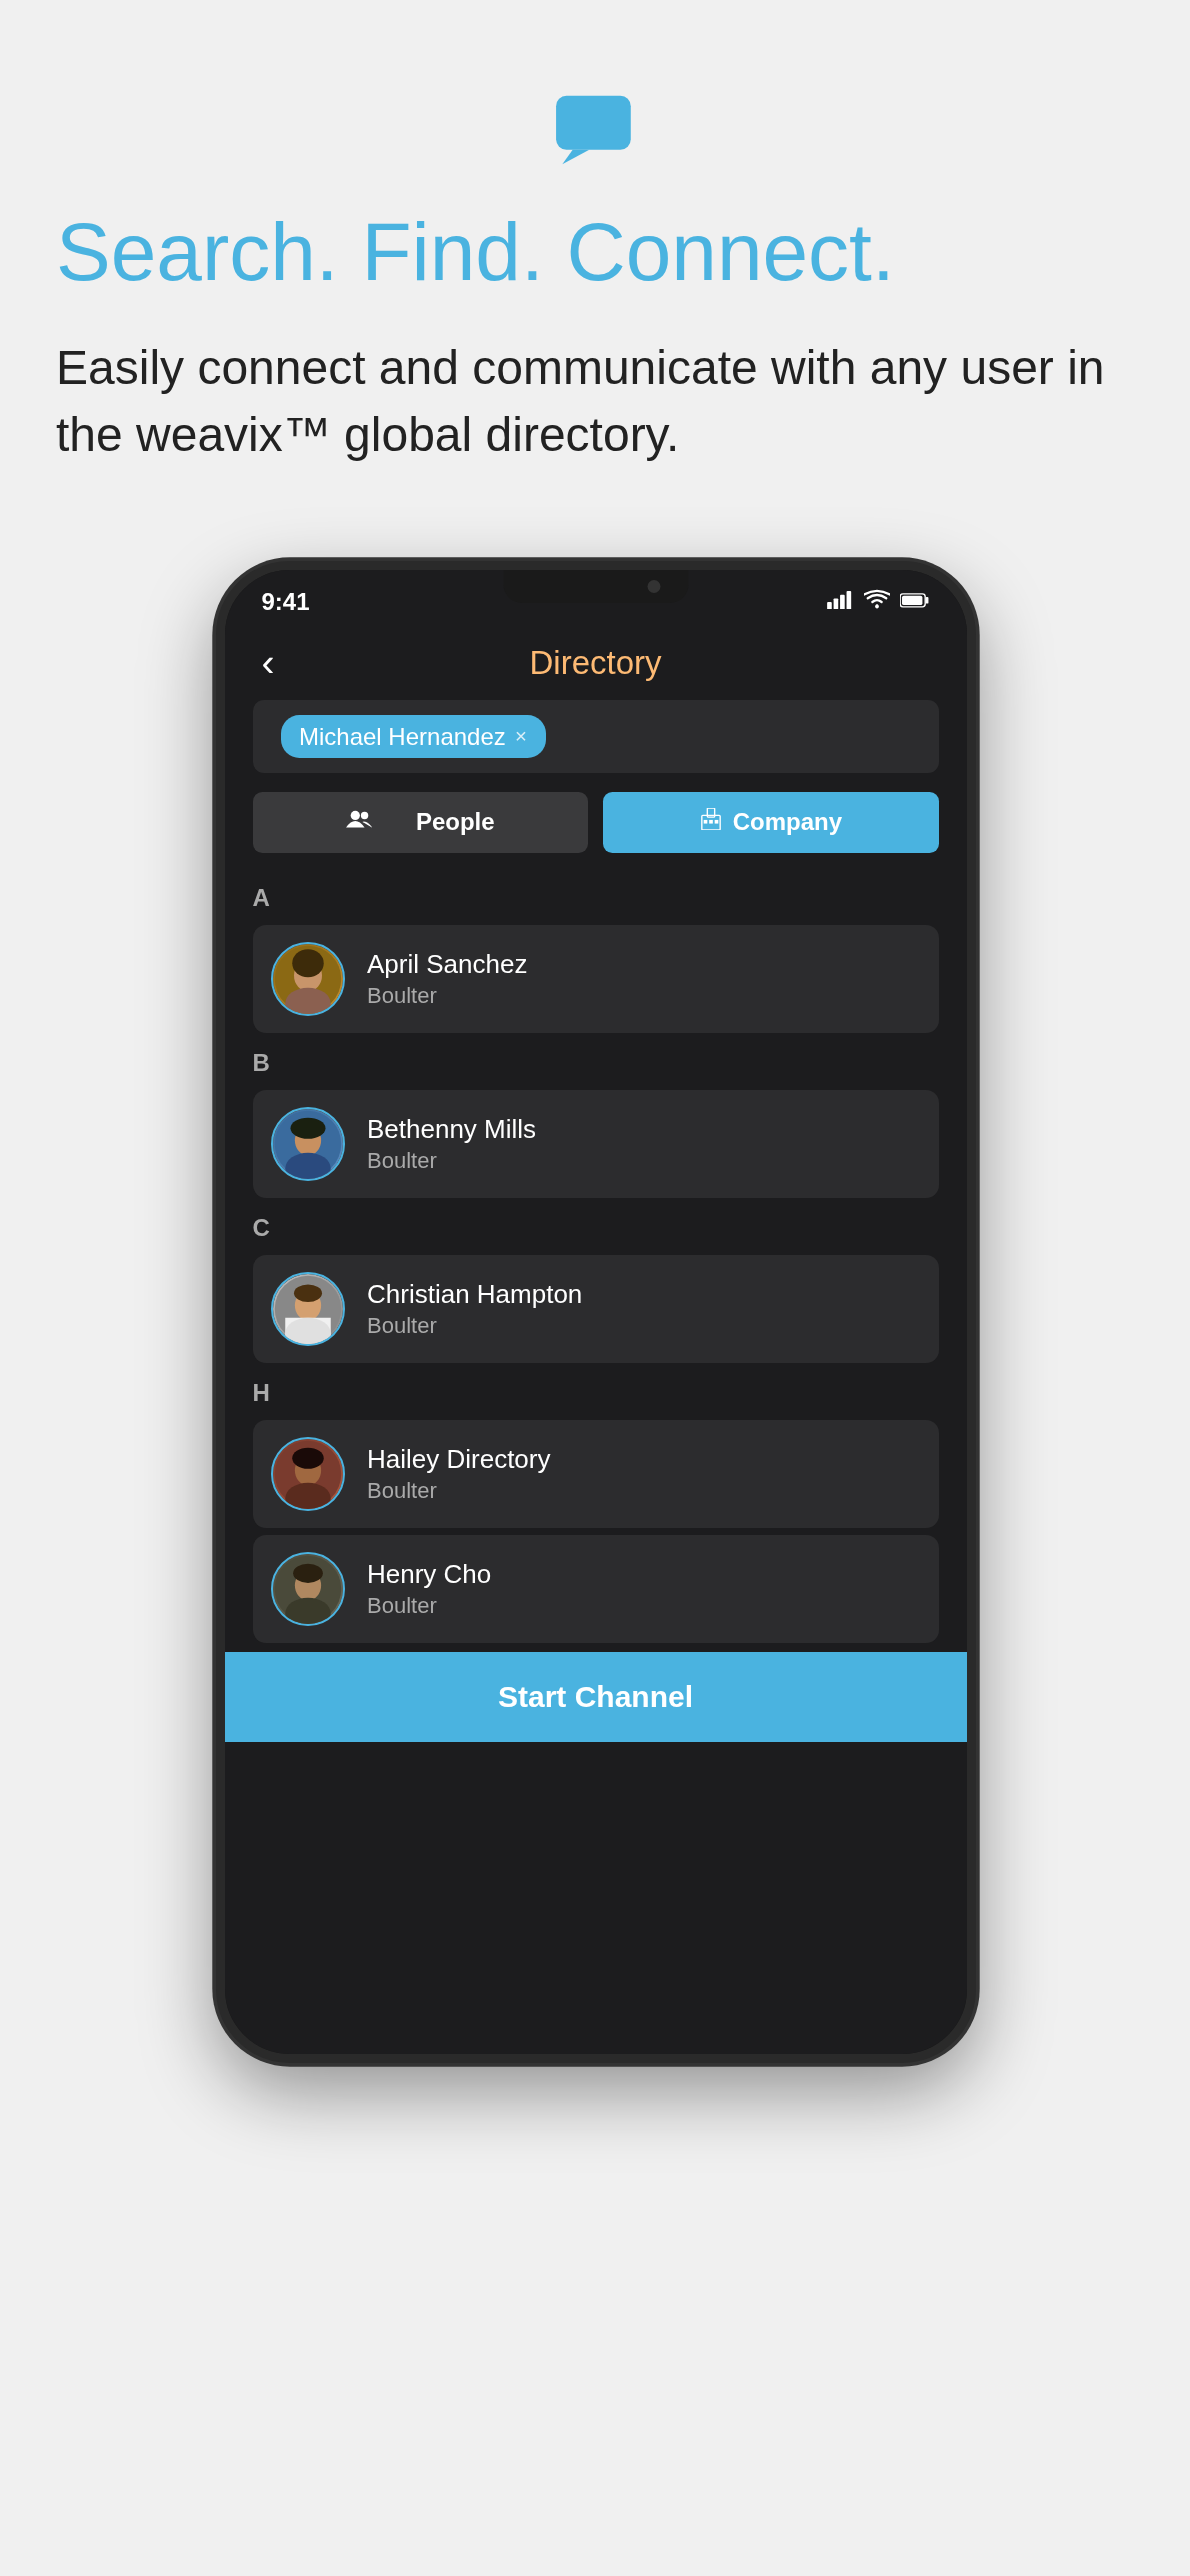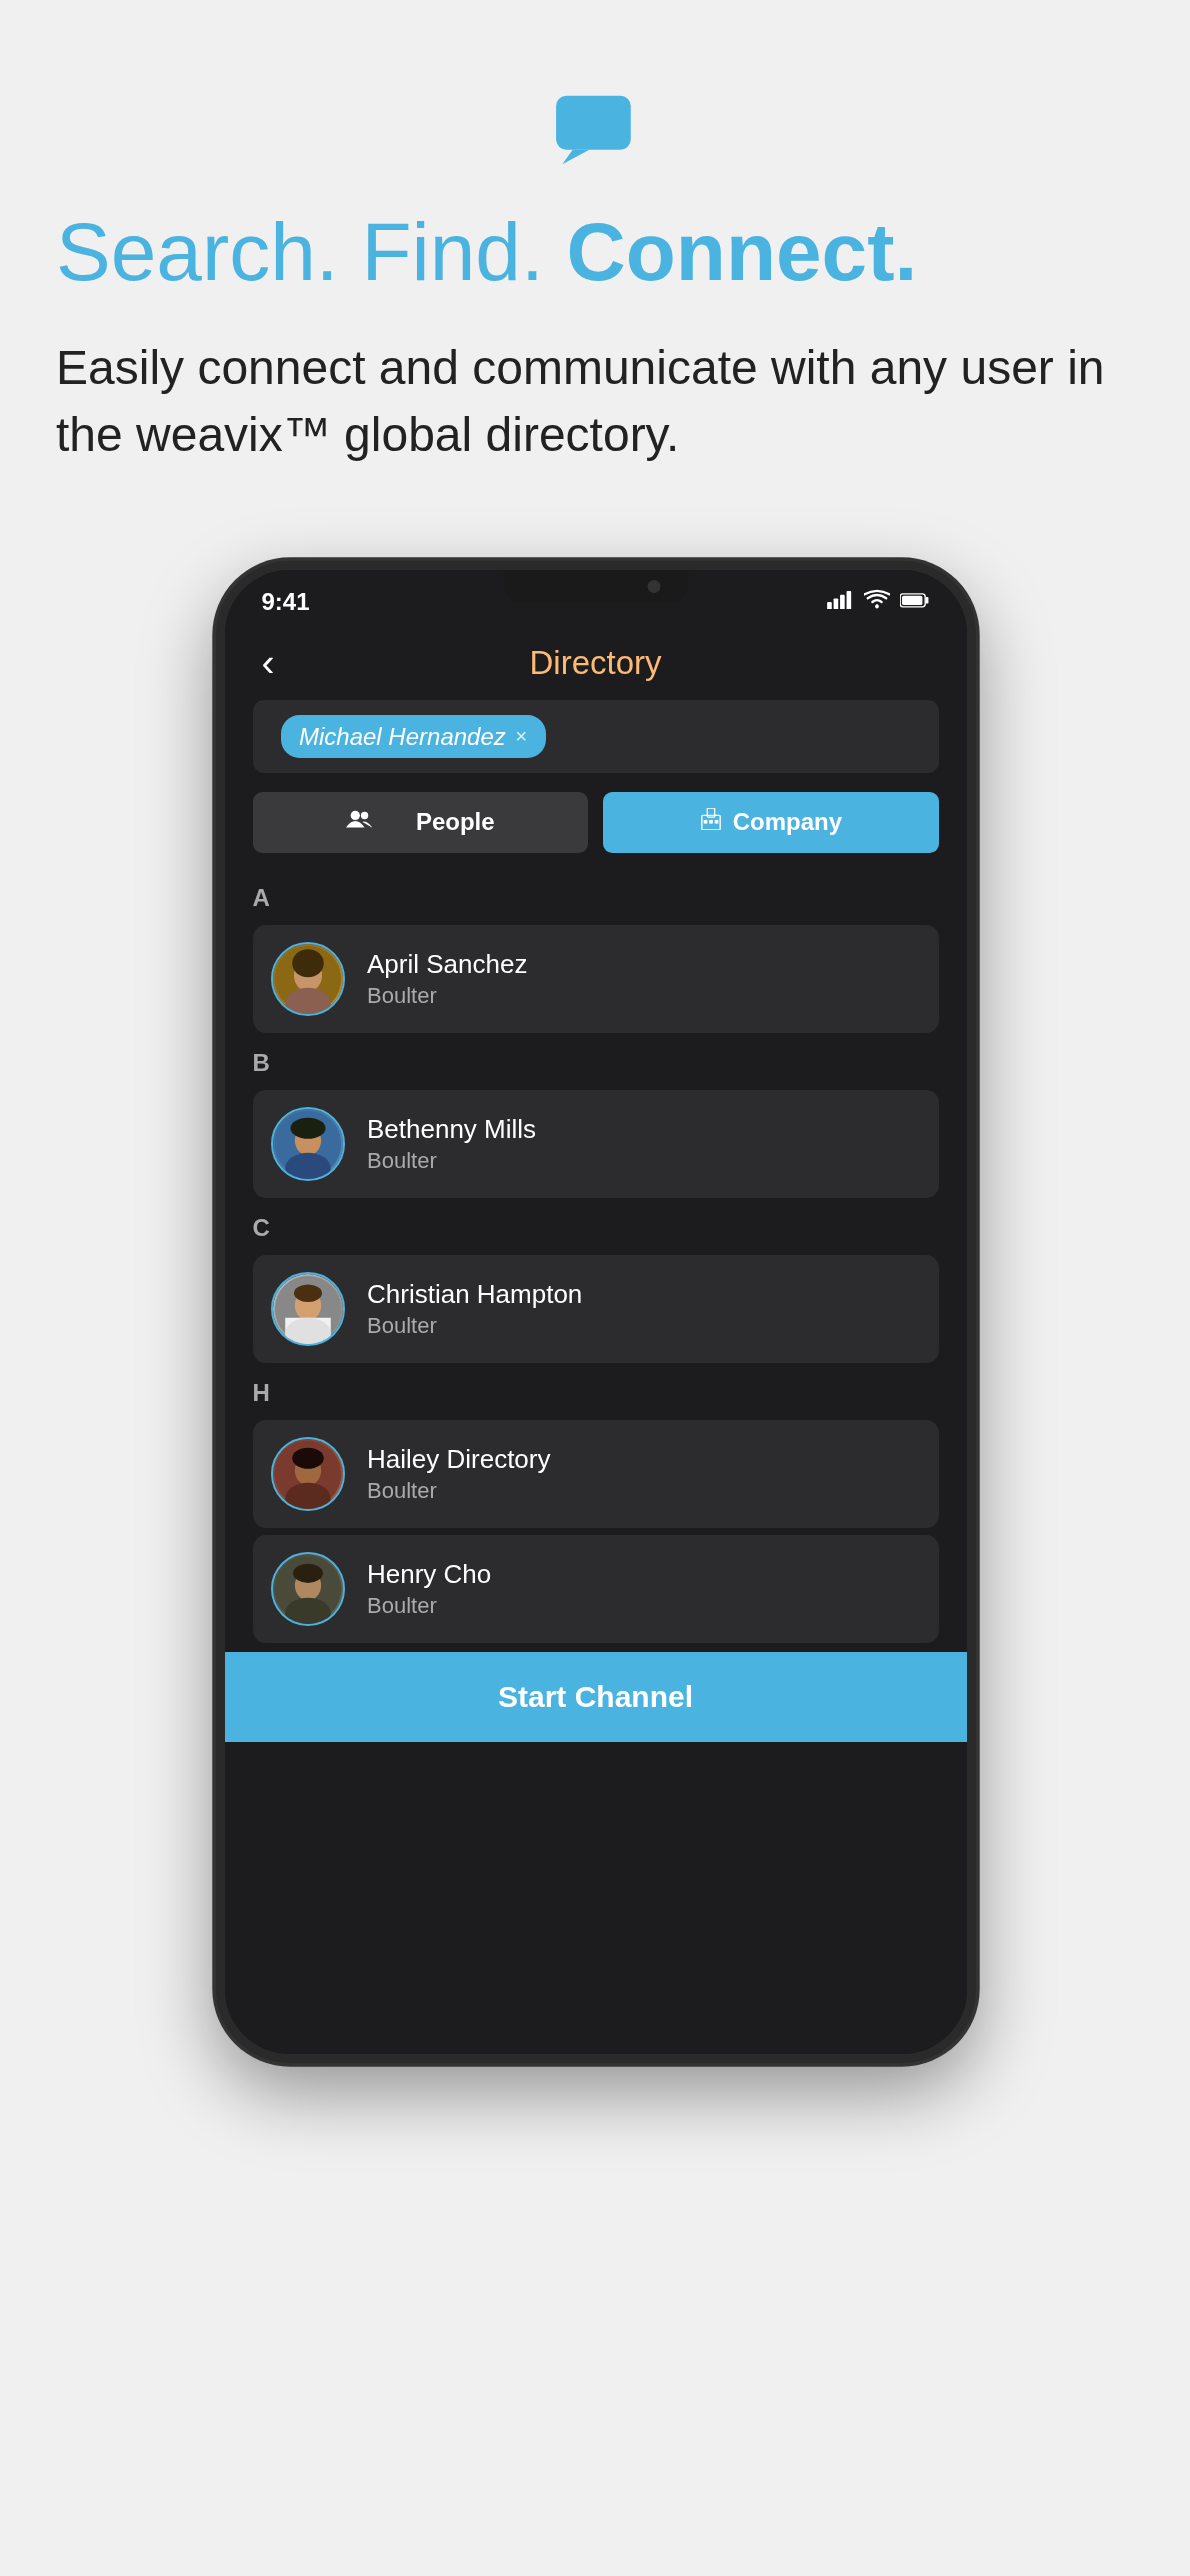--- a/index.html
+++ b/index.html
@@ -29,21 +29,21 @@
       font-size: 82px;
       font-weight: 400;
       color: #4ab3e0;
       line-height: 1.1;
       text-align: left;
       width: 100%;
       margin-bottom: 37px;
     }
 
     .headline strong {
-      font-weight: 700;
+      font-weight: 400;
     }
 
     .subtext {
       font-size: 48px;
       color: #222;
       line-height: 1.4;
       text-align: left;
       width: 100%;
       margin-bottom: 74px;
     }
@@ -170,21 +170,20 @@
       font-weight: 400;
     }
 
     
     .search-area {
       padding: 15px 28px;
       background: #2c2c2e;
       margin: 0 28px 18.5px;
       border-radius: 11px;
       display: flex;
-      font-style: italic;
     }
 
     .search-chip {
       background: #4ab3e0;
       color: #fff;
       padding: 7.4px 18.5px;
       border-radius: 18.5px;
       font-size: 24px;
       display: flex;
       align-items: center;

